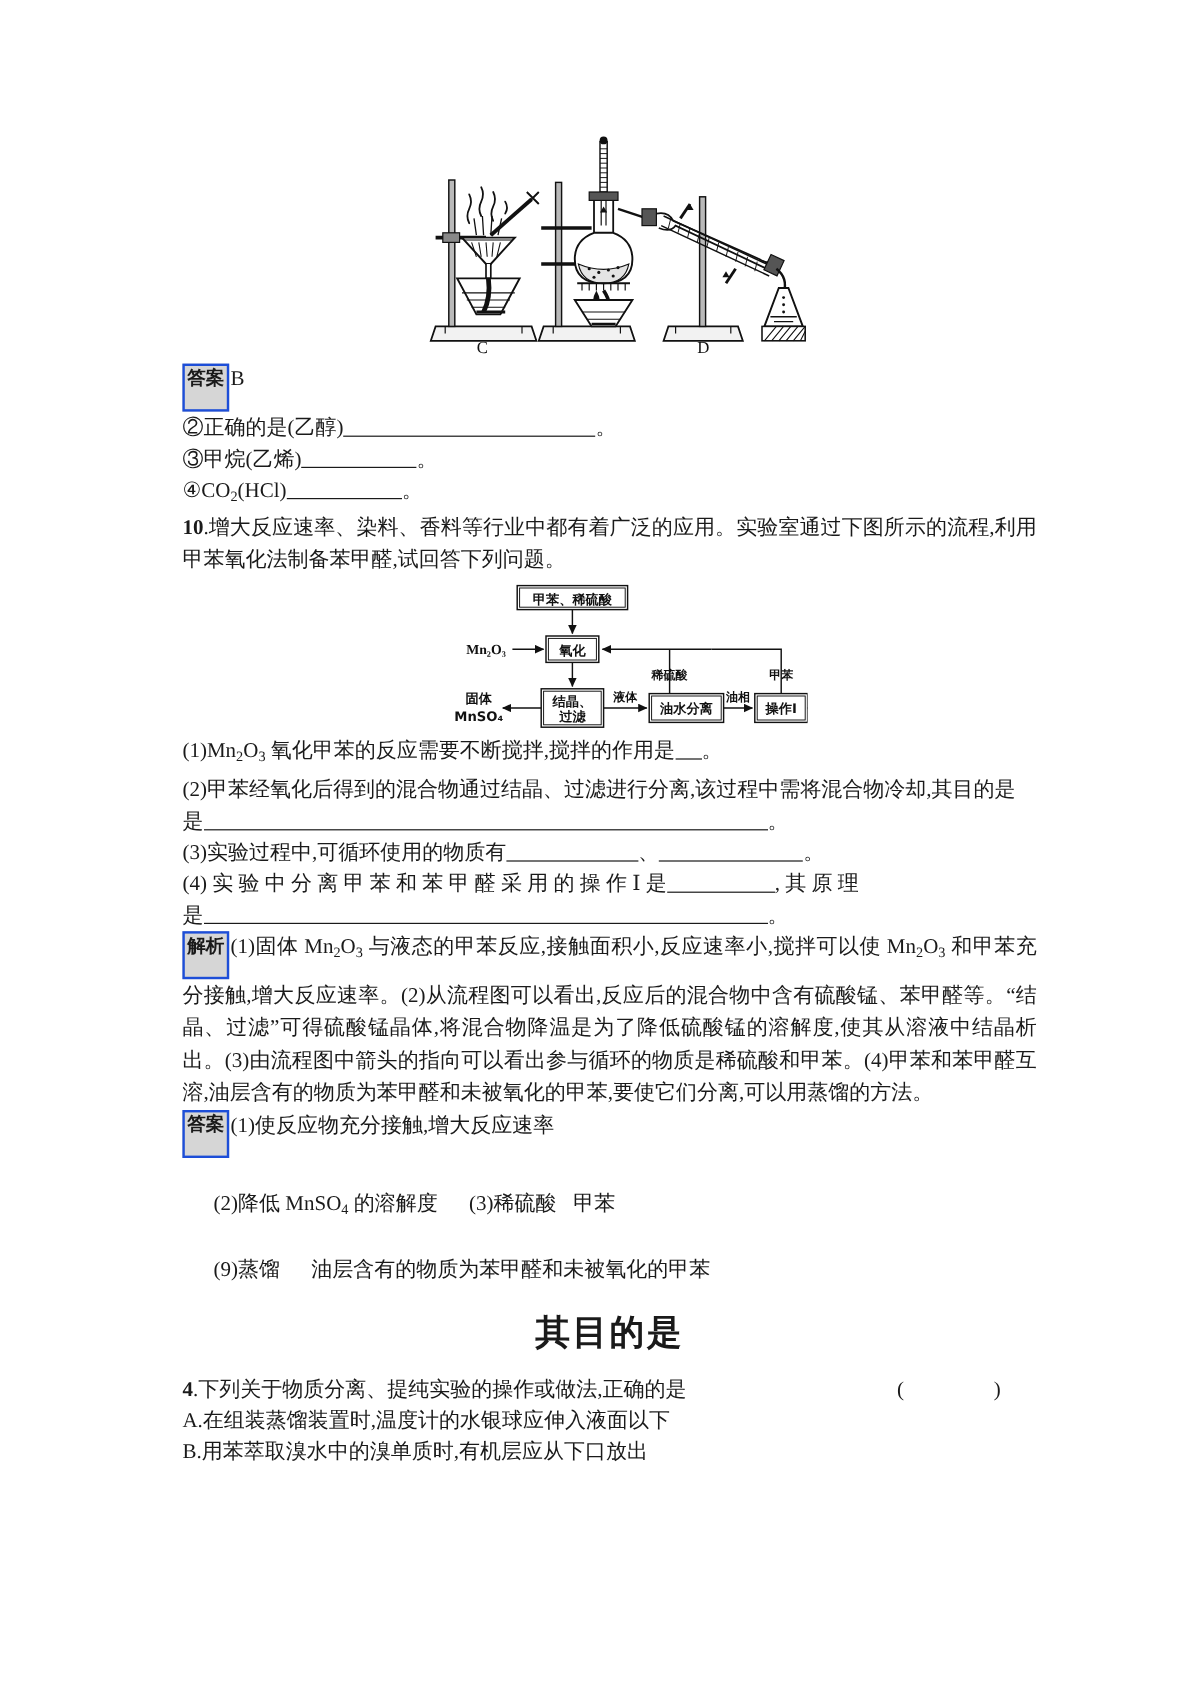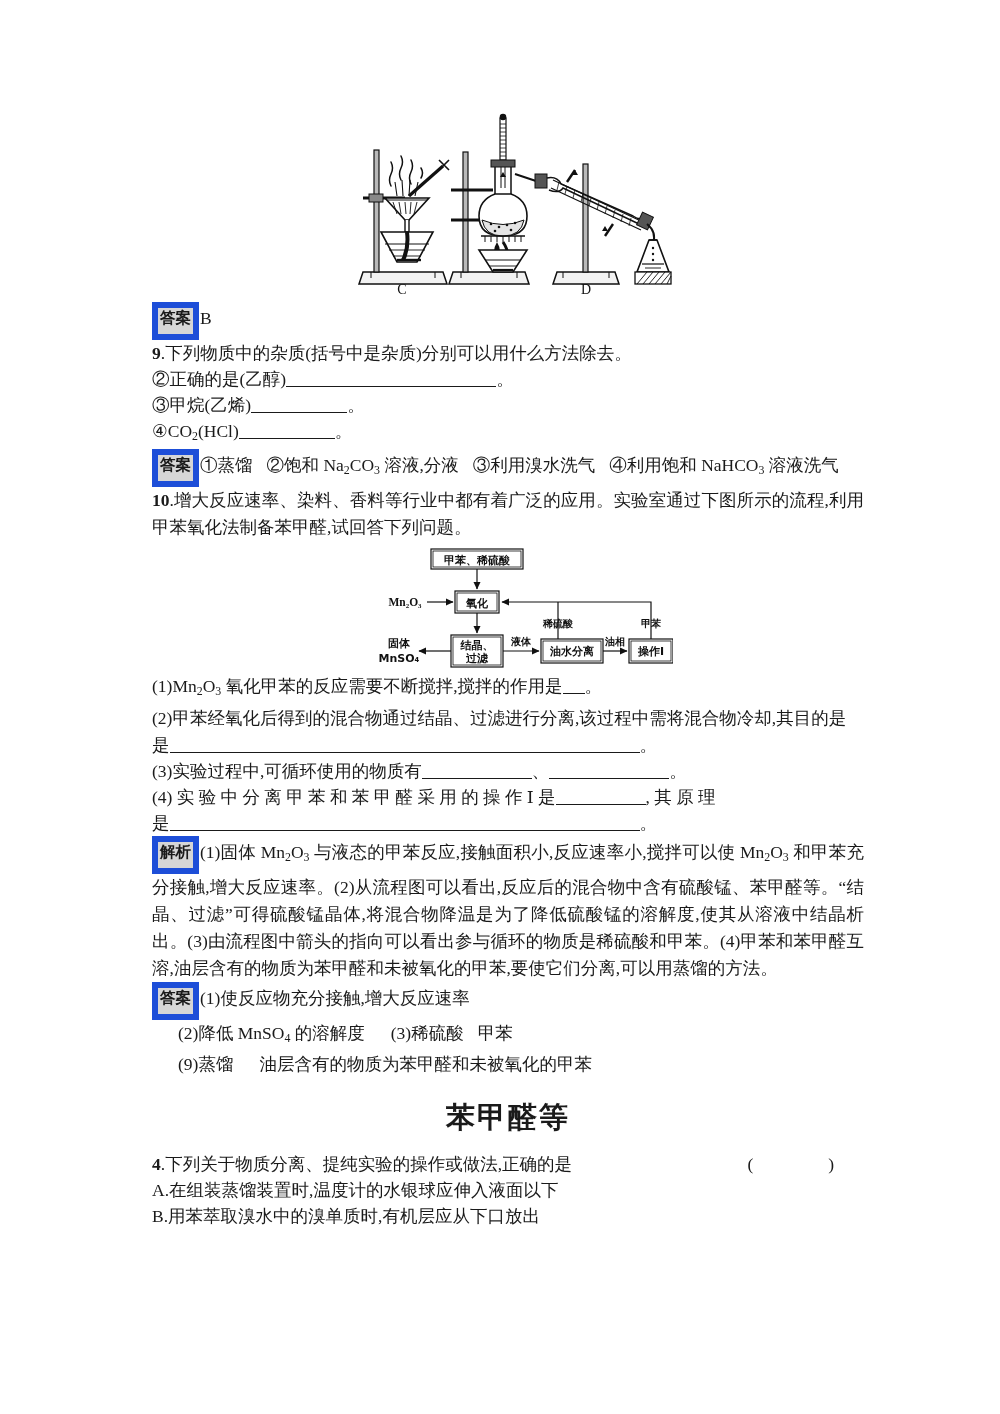--- a/index.html
+++ b/index.html
@@ -49,27 +49,27 @@
     line-height: 27px;
     margin: 0;
     text-align: justify;
   }
   .qnum { font-weight: bold; }
   sub { font-size: 0.68em; vertical-align: -0.28em; }
 
   
   .tag {
     display: inline-block;
-    border: 6px solid #1d4ed8;
+    border: 2px solid #1d4ed8;
     background: #d6d6d6;
     font-family: "DejaVu Sans", "Liberation Sans", sans-serif;
     font-weight: bold;
     font-size: 15.5px;
     line-height: 18px;
-    padding: 1px 2px 7px 2px;
+    padding: 1px 2px 17px 2px;
     margin-right: 1px;
     vertical-align: 1px;
     letter-spacing: 0px;
   }
 
   .blank {
     display: inline-block;
     border-bottom: 1px solid #1a1a1a;
     height: 15px;
     vertical-align: -2px;
@@ -102,21 +102,21 @@
   }
 
   .q11row { position: relative; }
   .q11row .paren {
     position: absolute;
     right: 8px;
     top: 0;
     font-size: 17.5px;
     letter-spacing: 22px;
   }
-  .indent { padding-left: 26px; }
+  .indent { padding-left: 26px; margin-top: 24px; }
   .sp { display: inline-block; width: 14px; }
   .sp-lg { display: inline-block; width: 26px; }
 </style>
 </head>
 <body>
 
 <div class="page">
   <div class="content">
 
     <div class="apparatus-fig">
@@ -246,37 +246,31 @@
           </g>
         </g>
         <text x="243" y="182" font-family="Liberation Serif, serif" font-size="14" fill="#111" text-anchor="middle">D</text>
       </svg>
     </div>
 
     <p class="line">
       <span class="tag">答案</span><span>B</span>
     </p>
 
-    <p class="line">
-      <span class="qnum">9</span><span>.下列物质中的杂质(括号中是杂质)分别可以用什么方法除去。</span>
-    </p>
 
     <p class="line">
       <span>②</span><span>正确的是(乙醇)</span><span class="blank b-lg"></span><span>。</span>
     </p>
     <p class="line">
       <span>③</span><span>甲烷(乙烯)</span><span class="blank b-sm"></span><span>。</span>
     </p>
     <p class="line">
       <span>④</span><span>CO<sub>2</sub>(HCl)</span><span class="blank b-sm"></span><span>。</span>
     </p>
 
-    <p class="line">
-      <span class="tag">答案</span><span>①蒸馏</span><span class="sp"></span><span>②饱和 Na<sub>2</sub>CO<sub>3</sub> 溶液,分液</span><span class="sp"></span><span>③利用溴水洗气</span><span class="sp"></span><span>④利用饱和 NaHCO<sub>3</sub> 溶液洗气</span>
-    </p>
 
     <p class="para">
       <span class="qnum">10</span><span>.增大反应速率、染料、香料等行业中都有着广泛的应用。实验室通过下图所示的流程,利用甲苯氧化法制备苯甲醛,试回答下列问题。</span>
     </p>
 
     <div class="flow-fig">
       <svg width="330" height="126" viewBox="0 0 330 126">
         <defs>
           <marker id="ah" markerWidth="7" markerHeight="7" refX="6" refY="3" orient="auto">
             <path d="M0 0 L6.5 3 L0 6 z" fill="#111"></path>
@@ -367,21 +361,21 @@
     <p class="line">
       <span class="tag">答案</span><span>(1)使反应物充分接触,增大反应速率</span>
     </p>
     <p class="line indent">
       <span>(2)降低 MnSO<sub>4</sub> 的溶解度</span><span class="sp-lg"></span><span>(3)稀硫酸</span><span class="sp"></span><span>甲苯</span>
     </p>
     <p class="line indent">
       <span>(9)蒸馏</span><span class="sp-lg"></span><span>油层含有的物质为苯甲醛和未被氧化的甲苯</span>
     </p>
 
-    <div class="section-head">苯甲醛等</div>
+    <div class="section-head">其目的是</div>
 
     <p class="line q11row">
       <span class="qnum">4</span><span>.下列关于物质分离、提纯实验的操作或做法,正确的是</span>
       <span class="paren">(&nbsp;&nbsp;)</span>
     </p>
     <p class="line">A.在组装蒸馏装置时,温度计的水银球应伸入液面以下</p>
     <p class="line">B.用苯萃取溴水中的溴单质时,有机层应从下口放出</p>
 
   </div>
 </div>

